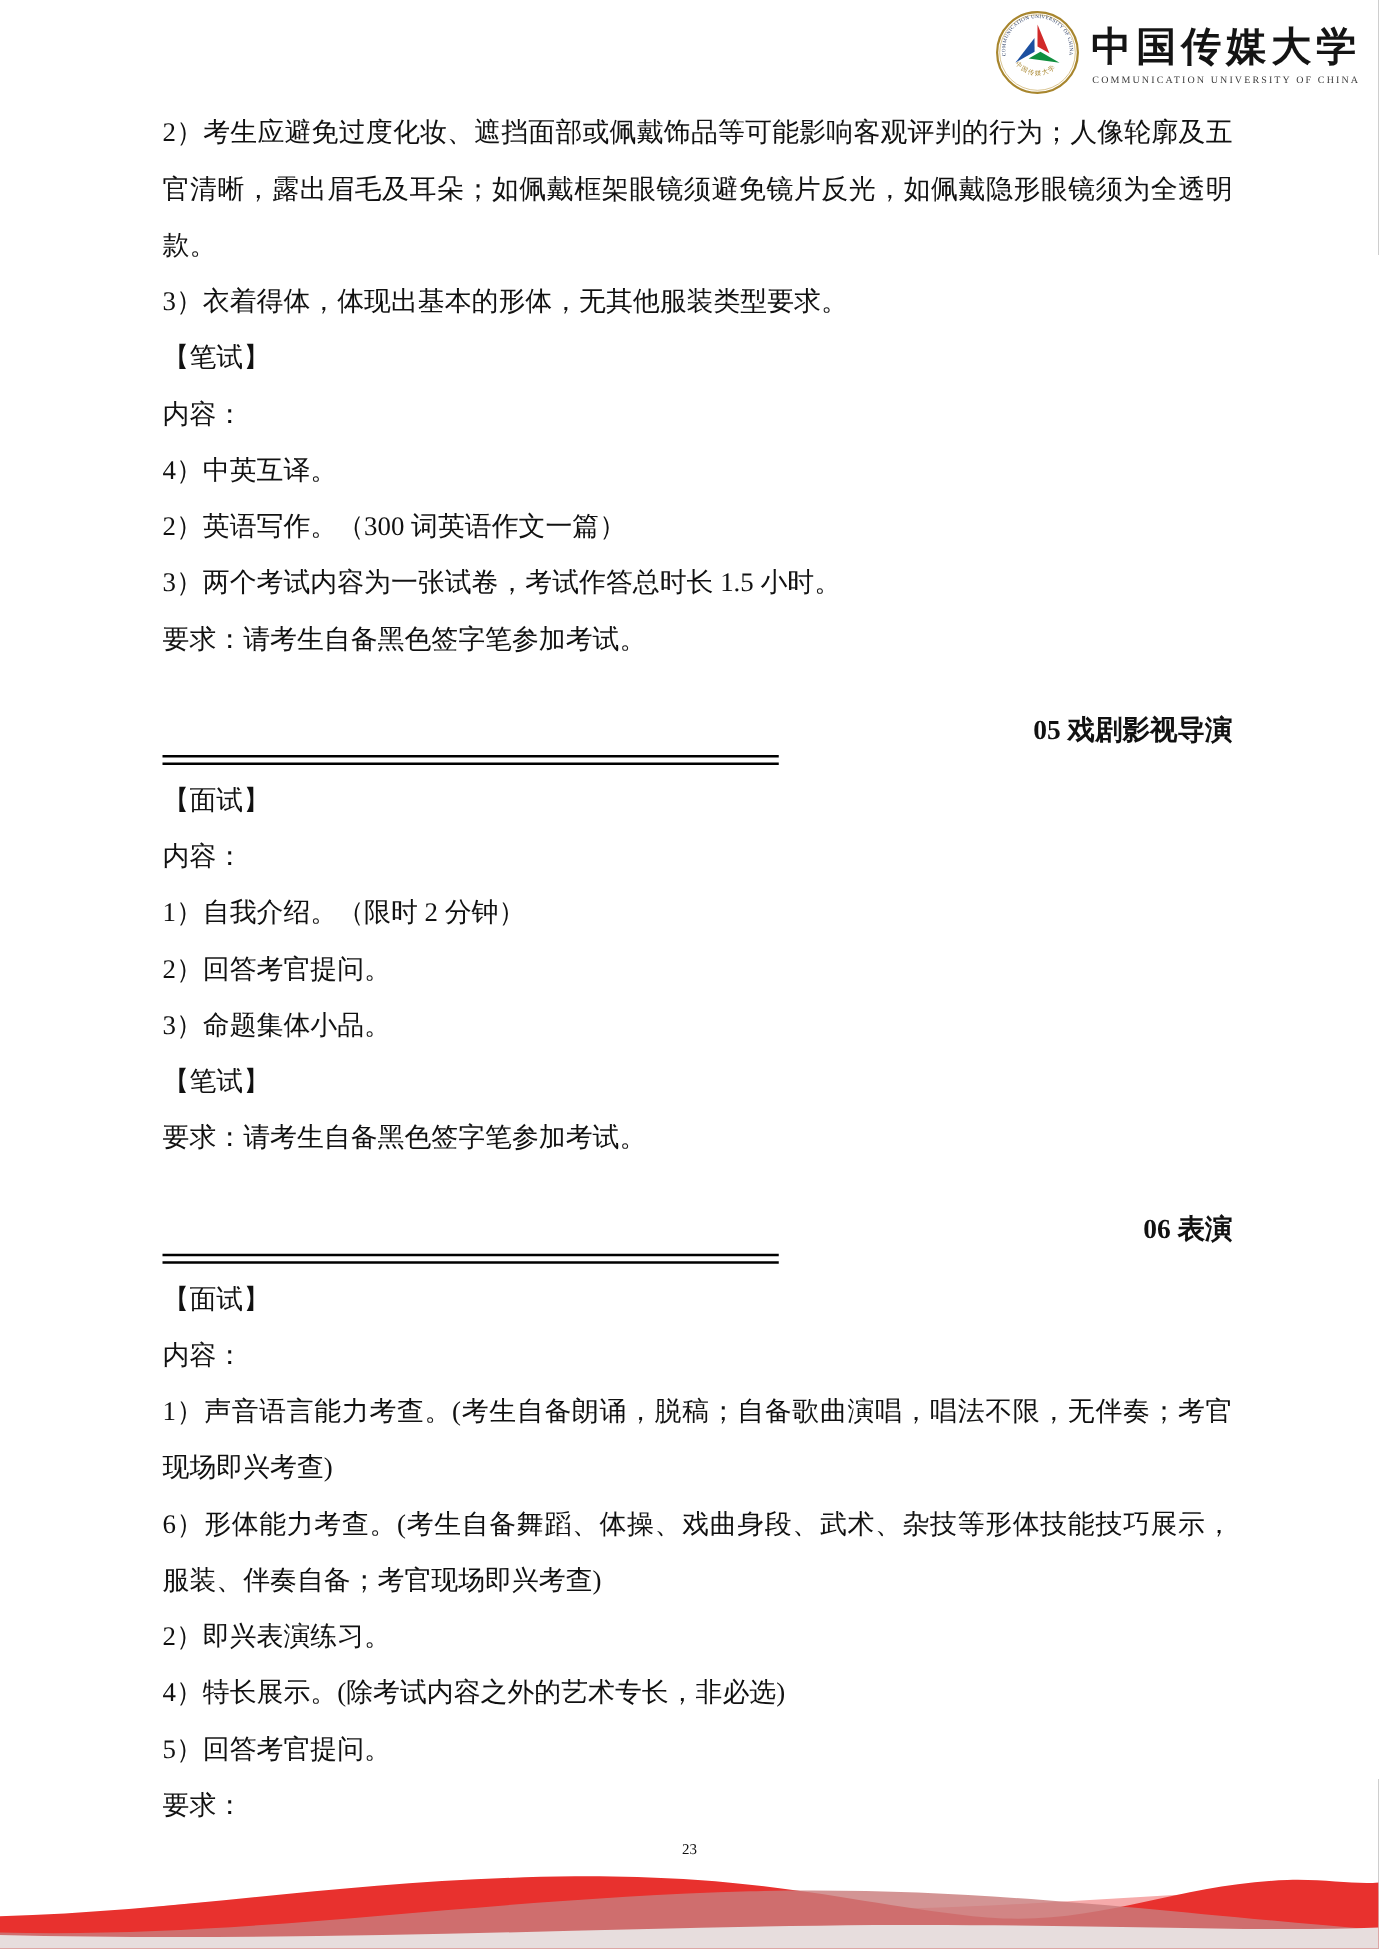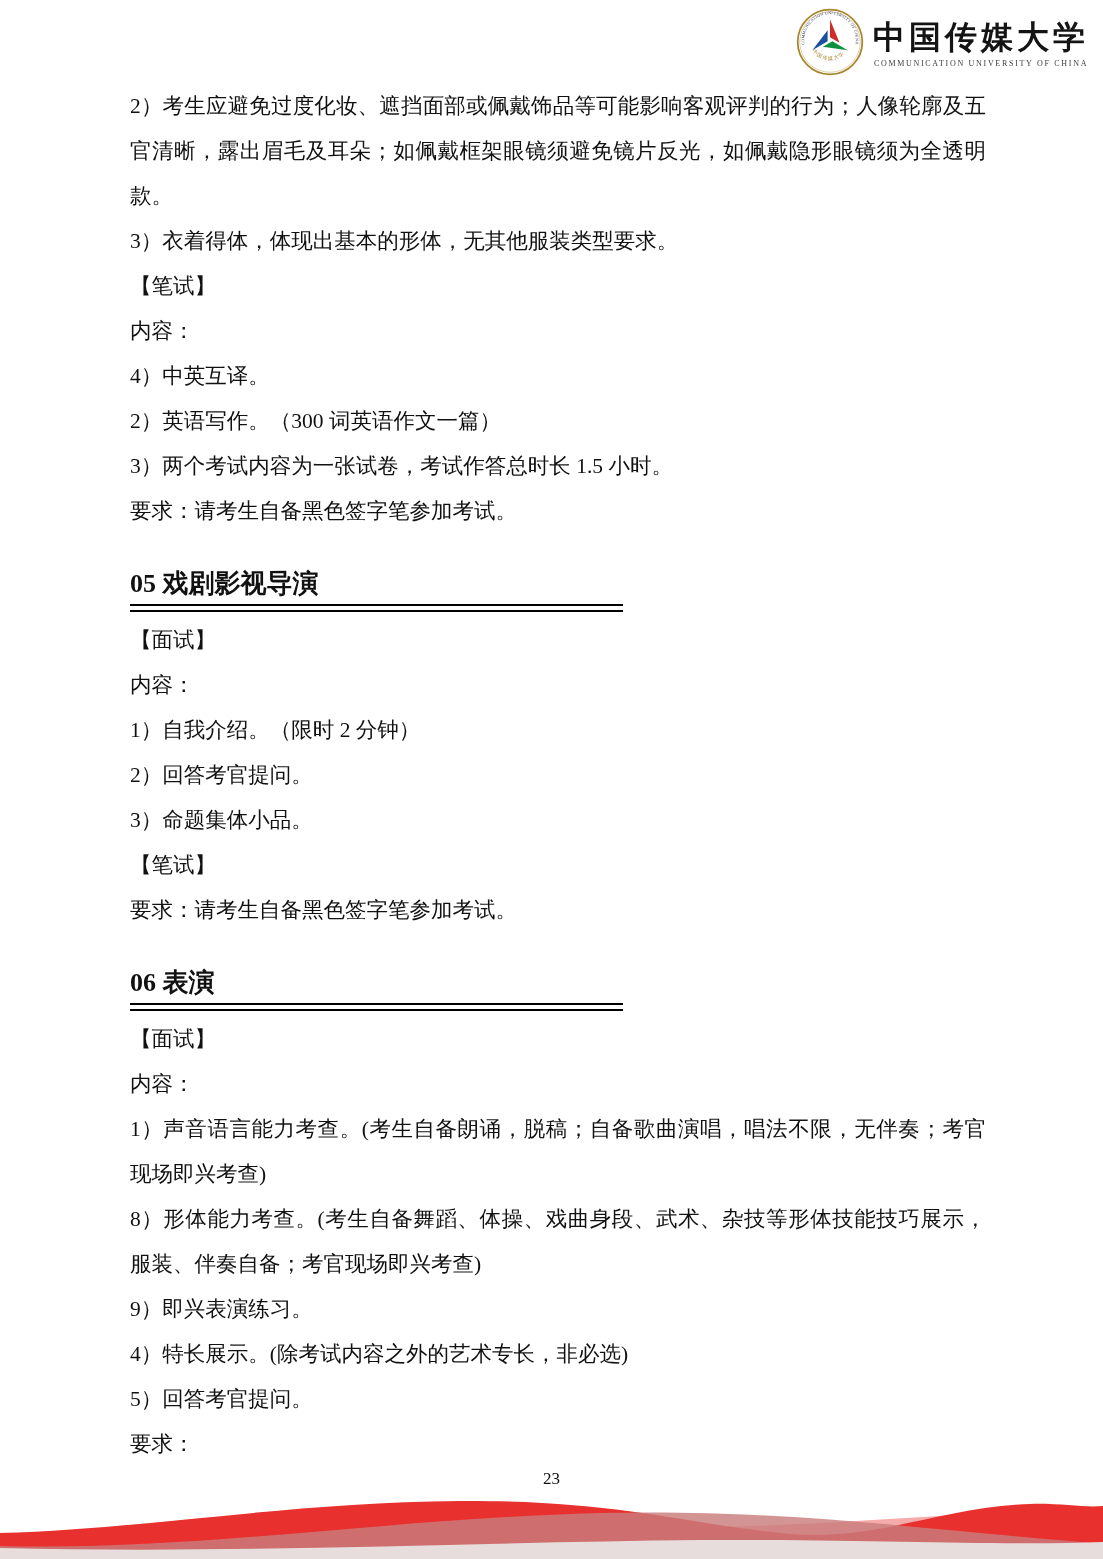--- a/index.html
+++ b/index.html
@@ -34,34 +34,34 @@
   .content {
     position:absolute; left:130px; top:84px; width:856px;
     font-size:21.5px; line-height:45px;
     text-align:justify;
   }
   .content p { margin:0; }
   .bold { font-weight:normal; }
 
   .section { margin-top:34px; }
   .section-title {
-    font-size:26px; font-weight:bold; line-height:32px;
-    text-align:left;
+    font-size:22px; font-weight:bold; line-height:32px;
+    text-align:right;
   }
   .dbl-rule {
     width:493px; height:4px;
     border-top:2px solid #000;
     border-bottom:2.5px solid #000;
     margin:4px 0 6px 0;
   }
 
   
   .page-num {
     position:absolute; top:1468px; left:0; width:100%;
-    text-align:center; font-size:17px; line-height:22px;
+    text-align:center; font-size:12px; line-height:22px;
   }
   .wave { position:absolute; left:0; bottom:0; display:block; }
 </style>
 </head>
 <body>
 
 <div class="page">
 
   <header class="brand">
     <svg class="seal" viewBox="0 0 100 100" aria-hidden="true">
@@ -112,22 +112,22 @@
       <p class="bold">【笔试】</p>
       <p>要求：请考生自备黑色签字笔参加考试。</p>
     </section>
 
     <section class="section">
       <p class="section-title">06 表演</p>
       <div class="dbl-rule"></div>
       <p class="bold">【面试】</p>
       <p>内容：</p>
       <p>1）声音语言能力考查。(考生自备朗诵，脱稿；自备歌曲演唱，唱法不限，无伴奏；考官现场即兴考查)</p>
-      <p>8）形体能力考查。(考生自备舞蹈、体操、戏曲身段、武术、杂技等形体技能技巧展示，服装、伴奏自备；考官现场即兴考查)</p>
-      <p>9）即兴表演练习。</p>
+      <p>6）形体能力考查。(考生自备舞蹈、体操、戏曲身段、武术、杂技等形体技能技巧展示，服装、伴奏自备；考官现场即兴考查)</p>
+      <p>2）即兴表演练习。</p>
       <p>4）特长展示。(除考试内容之外的艺术专长，非必选)</p>
       <p>5）回答考官提问。</p>
       <p>要求：</p>
     </section>
 
   </main>
 
   <div class="page-num">23</div>
 
   <svg class="wave" width="1103" height="70" viewBox="0 0 1103 70" aria-hidden="true">

